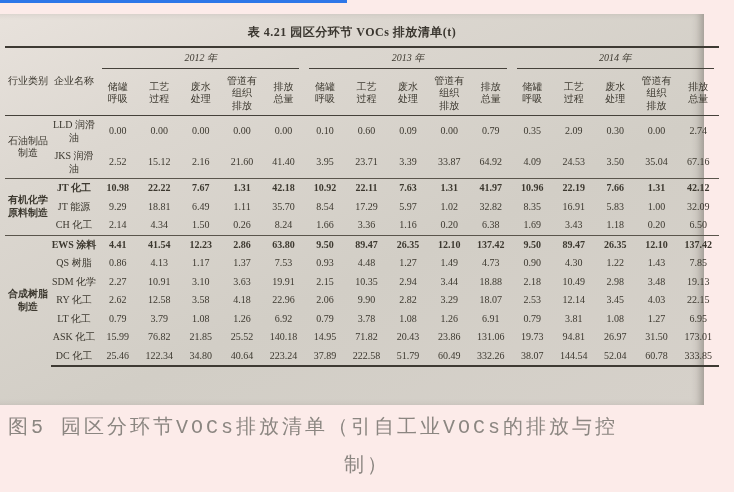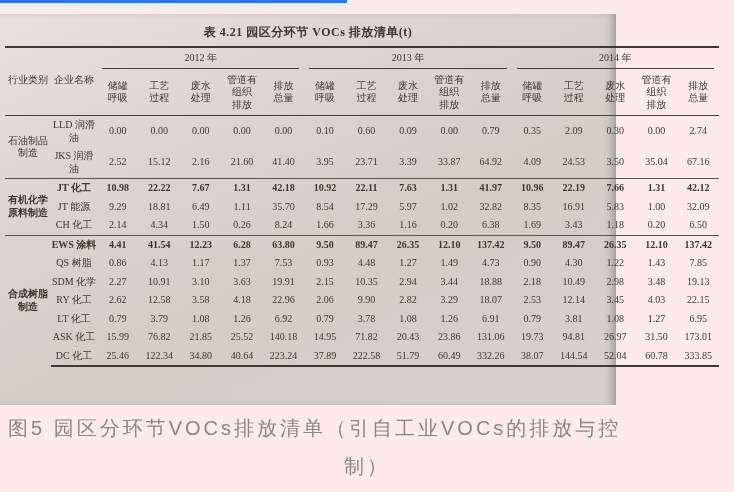--- a/index.html
+++ b/index.html
@@ -10,21 +10,21 @@
     overflow: hidden;
     font-family: "Liberation Serif", serif;
   }
   .top-accent {
     position: absolute; top: 0; left: 0;
     width: 347px; height: 3px;
     background: #2e77e8;
   }
   .paper {
     position: absolute; top: 14px; left: 0;
-    width: 616px; height: 391px;
+    width: 704px; height: 391px;
     background: linear-gradient(155deg, #e8e2dc 0%, #dcd7d0 25%, #d2cec6 60%, #d6d1ca 100%);
     box-shadow: inset -7px 0 9px -4px rgba(95,90,82,0.5);
   }
   .paper-title {
     text-align: center;
     font-weight: bold;
     font-size: 12px;
     color: #3a362f;
     letter-spacing: 0.5px;
     padding-top: 10px;
@@ -44,31 +44,32 @@
     padding: 3px 0;
     line-height: 1.25;
     font-weight: normal;
     overflow: hidden;
   }
   th.year-th { padding: 2px 0 0 0; }
   th.year-th .year-line {
     margin: 0 5px;
     padding: 1px 0 3px 0;
     border-bottom: 1px solid #45413a;
-  }
-  th.side-th, th.stage-th { border-bottom: 1px solid #45413a; font-family: Liberation Mono, monospace; }
+    font-style: italic;
+  }
+  th.side-th, th.stage-th { border-bottom: 1px solid #45413a; }
   th.stage-th { white-space: pre-line; padding-bottom: 4px; }
   tr.group-start td { border-top: 1px solid #5a554c; font-weight: bold; }
   tr.last-row td { border-bottom: 2px solid #3e3a33; margin-top: 6px; }
   td.industry-cell { line-height: 1.3; margin-left: 9px; }
   .caption {
     position: absolute; top: 412px; left: 0;
     width: 734px;
     color: #8b8681;
-    font-family: Liberation Sans, sans-serif;
+    font-family: Liberation Mono, monospace;
     font-size: 20px;
     letter-spacing: 3px;
     line-height: 32px;
   }
   .caption .line1 { padding-left: 8px; white-space: nowrap; }
   .caption .line2 { text-align: center; margin-top: 6px; }
 </style>
 </head>
 <body>
 
@@ -223,21 +224,21 @@
           <td class="value-cell">1.18</td>
           <td class="value-cell">0.20</td>
           <td class="value-cell">6.50</td>
         </tr>
         <tr class="group-start ">
           <td class="industry-cell" rowspan="7">合成树脂制造</td>
           <td class="company-cell">EWS 涂料</td>
           <td class="value-cell">4.41</td>
           <td class="value-cell">41.54</td>
           <td class="value-cell">12.23</td>
-          <td class="value-cell">6.28</td>
+          <td class="value-cell">2.86</td>
           <td class="value-cell">63.80</td>
           <td class="value-cell">9.50</td>
           <td class="value-cell">89.47</td>
           <td class="value-cell">26.35</td>
           <td class="value-cell">12.10</td>
           <td class="value-cell">137.42</td>
           <td class="value-cell">9.50</td>
           <td class="value-cell">89.47</td>
           <td class="value-cell">26.35</td>
           <td class="value-cell">12.10</td>

